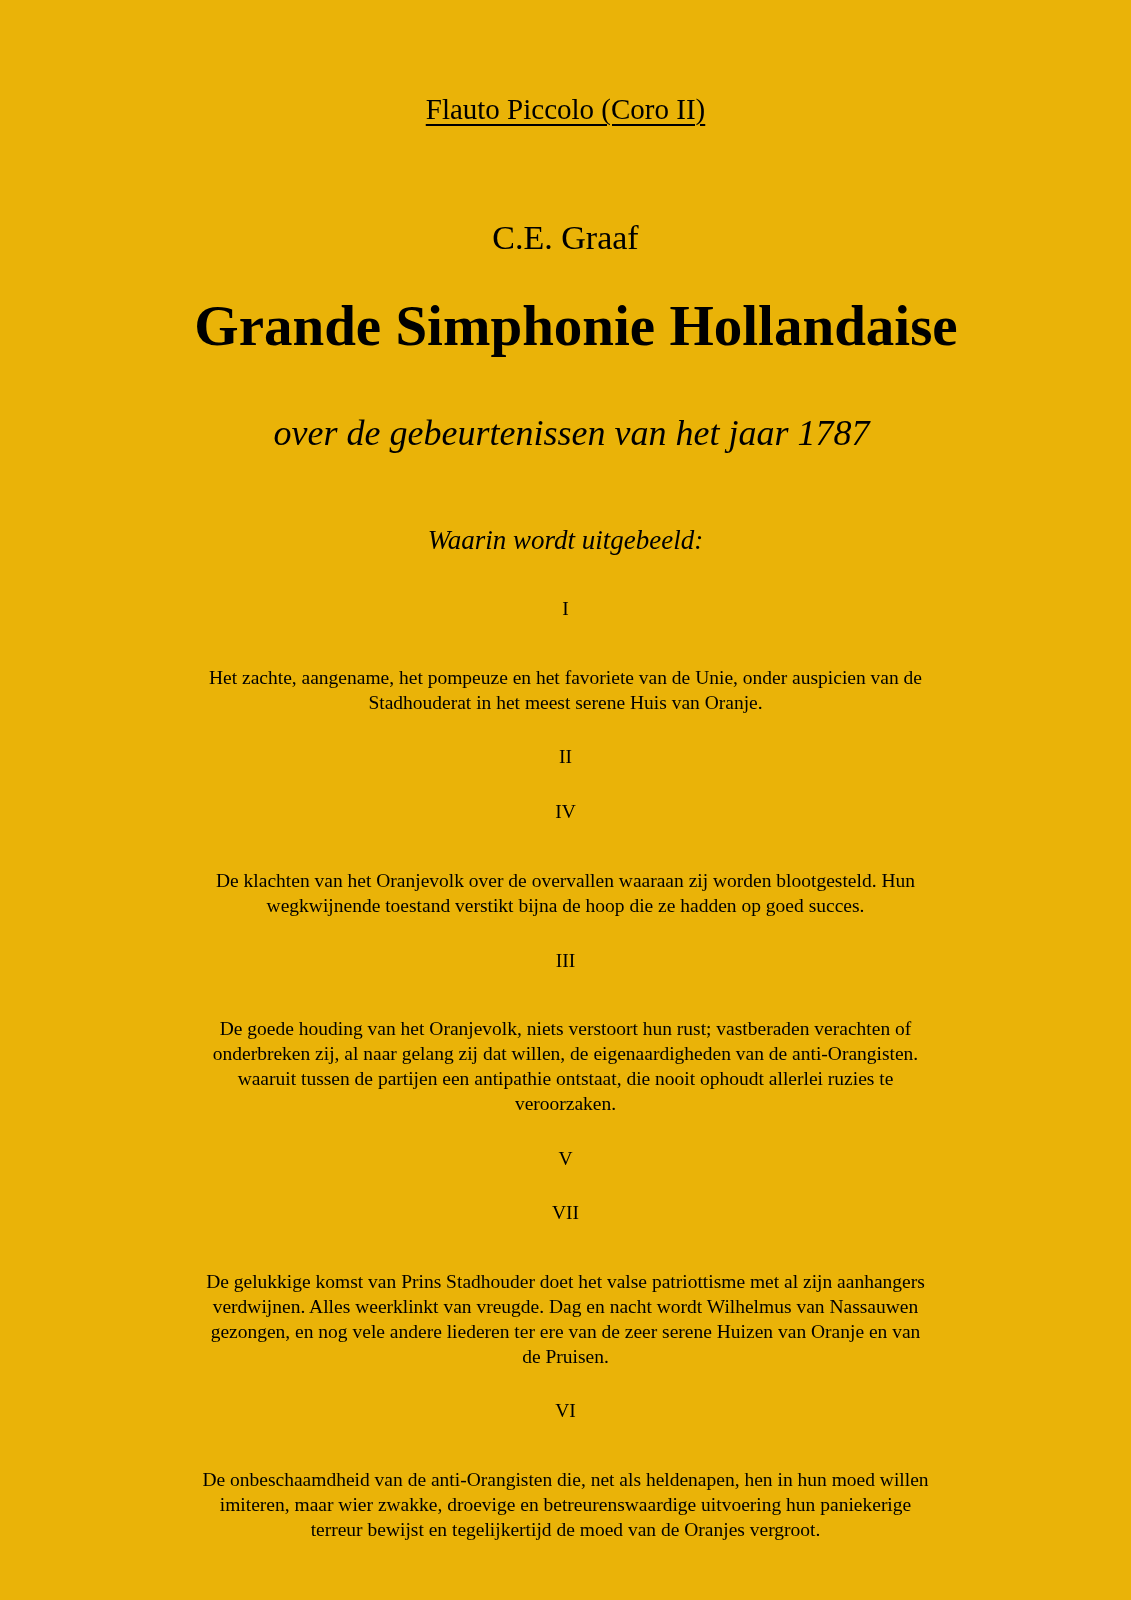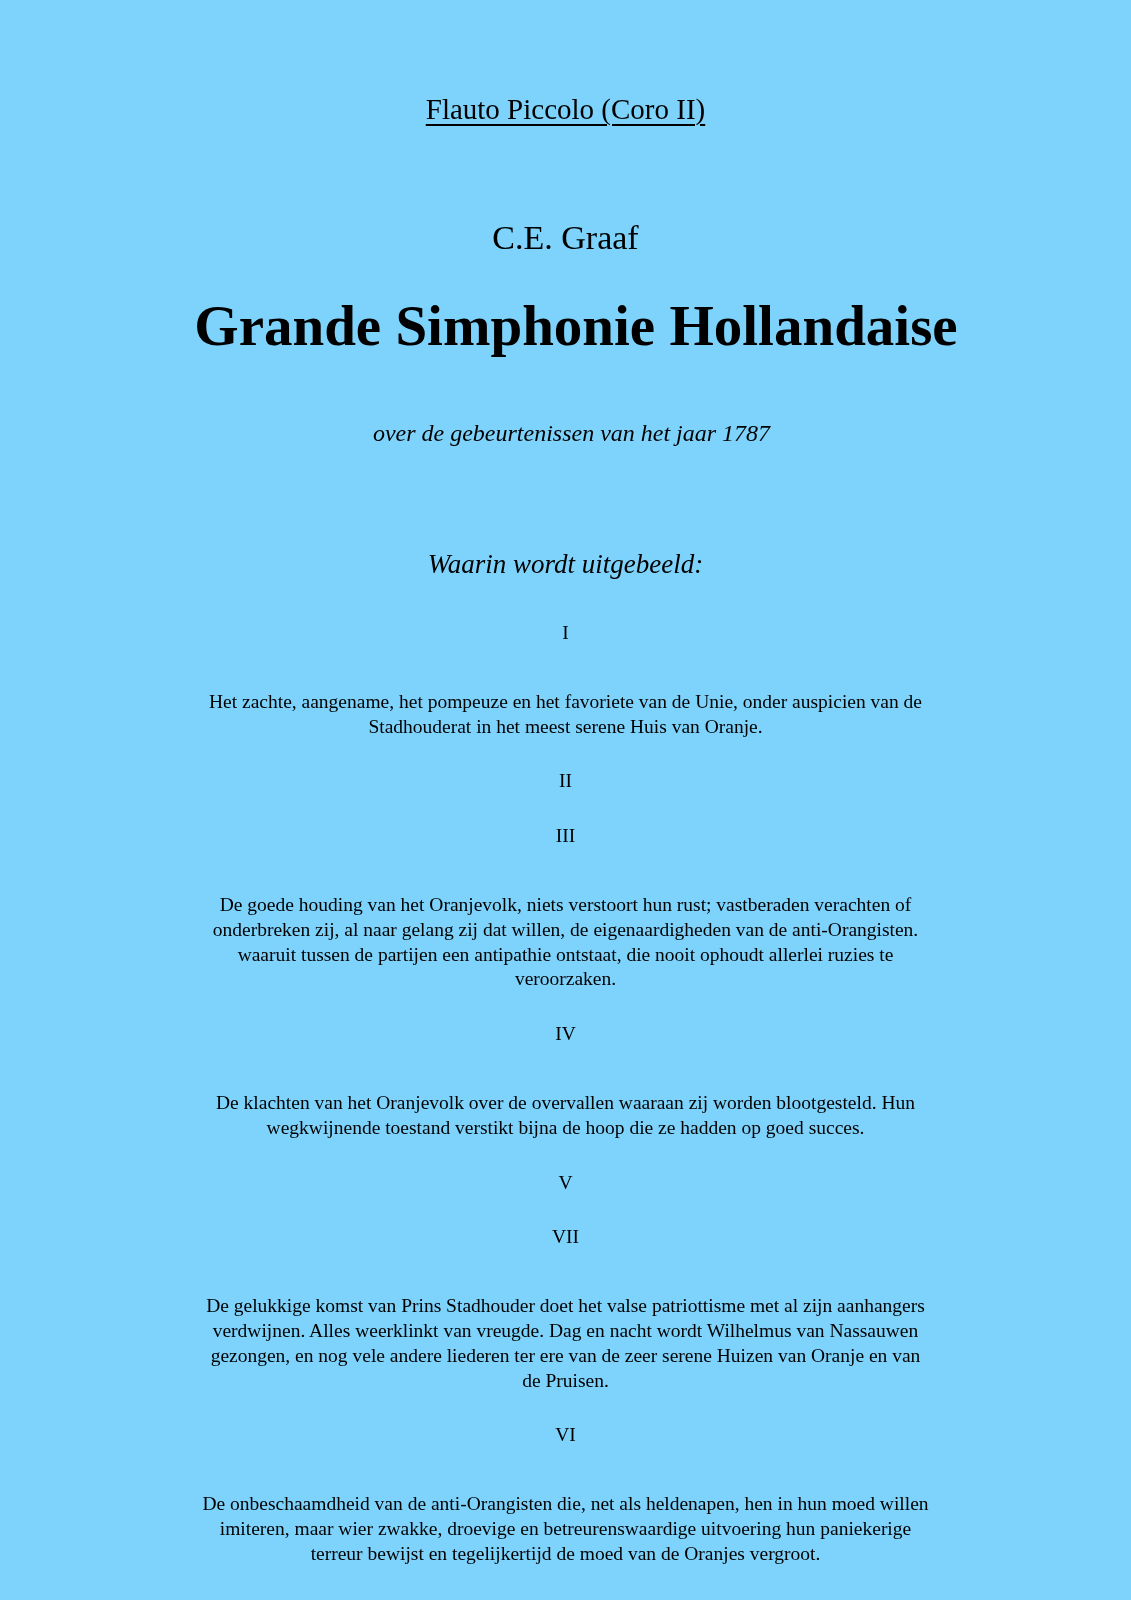--- a/index.html
+++ b/index.html
@@ -13,21 +13,21 @@
     font-family: "Liberation Serif", serif;
     color: #000000;
   }
   .page {
     width: 1131px;
     height: 1600px;
     box-sizing: border-box;
     padding-top: 92px;
     text-align: center;
     overflow: hidden;
-    background: #7dd3fc;
+    background: #eab308;
   }
   .part-title {
     font-size: 29px;
     line-height: 34px;
   }
   .part-title .u {
     text-decoration: underline;
     text-decoration-thickness: 2px;
     text-underline-offset: 5px;
   }
@@ -38,31 +38,31 @@
   }
   .work-title {
     font-size: 57px;
     line-height: 68px;
     font-weight: bold;
     margin: 34px 0 0 0;
     letter-spacing: 0px;
     padding-left: 21px;
   }
   .subtitle {
-    font-size: 24px;
+    font-size: 36px;
     line-height: 34px;
     font-style: italic;
     margin-top: 56px;
     padding-left: 12px;
   }
   .program-heading {
     font-size: 27px;
     line-height: 33px;
     font-style: italic;
-    margin-top: 98px;
+    margin-top: 74px;
   }
   .movements {
     margin-top: 40px;
     font-size: 19.5px;
     line-height: 24.8px;
   }
   .movement {
     margin: 0 auto 30px auto;
     width: 1000px;
   }
@@ -97,31 +97,31 @@
       <span class="movement-numeral">I</span>
       <div class="movement-text">Het zachte, aangename, het pompeuze en het favoriete van de Unie, onder auspicien van de
 Stadhouderat in het meest serene Huis van Oranje.</div>
     </div>
 
     <div class="movement">
       <span class="movement-numeral">II</span>
     </div>
 
     <div class="movement">
+      <span class="movement-numeral">IV</span>
+      <div class="movement-text">De klachten van het Oranjevolk over de overvallen waaraan zij worden blootgesteld. Hun
+wegkwijnende toestand verstikt bijna de hoop die ze hadden op goed succes.</div>
+    </div>
+
+    <div class="movement">
       <span class="movement-numeral">III</span>
       <div class="movement-text">De goede houding van het Oranjevolk, niets verstoort hun rust; vastberaden verachten of
 onderbreken zij, al naar gelang zij dat willen, de eigenaardigheden van de anti-Orangisten.
 waaruit tussen de partijen een antipathie ontstaat, die nooit ophoudt allerlei ruzies te
 veroorzaken.</div>
-    </div>
-
-    <div class="movement">
-      <span class="movement-numeral">IV</span>
-      <div class="movement-text">De klachten van het Oranjevolk over de overvallen waaraan zij worden blootgesteld. Hun
-wegkwijnende toestand verstikt bijna de hoop die ze hadden op goed succes.</div>
     </div>
 
     <div class="movement">
       <span class="movement-numeral">V</span>
     </div>
 
     <div class="movement">
       <span class="movement-numeral">VII</span>
       <div class="movement-text">De gelukkige komst van Prins Stadhouder doet het valse patriottisme met al zijn aanhangers
 verdwijnen. Alles weerklinkt van vreugde. Dag en nacht wordt Wilhelmus van Nassauwen

